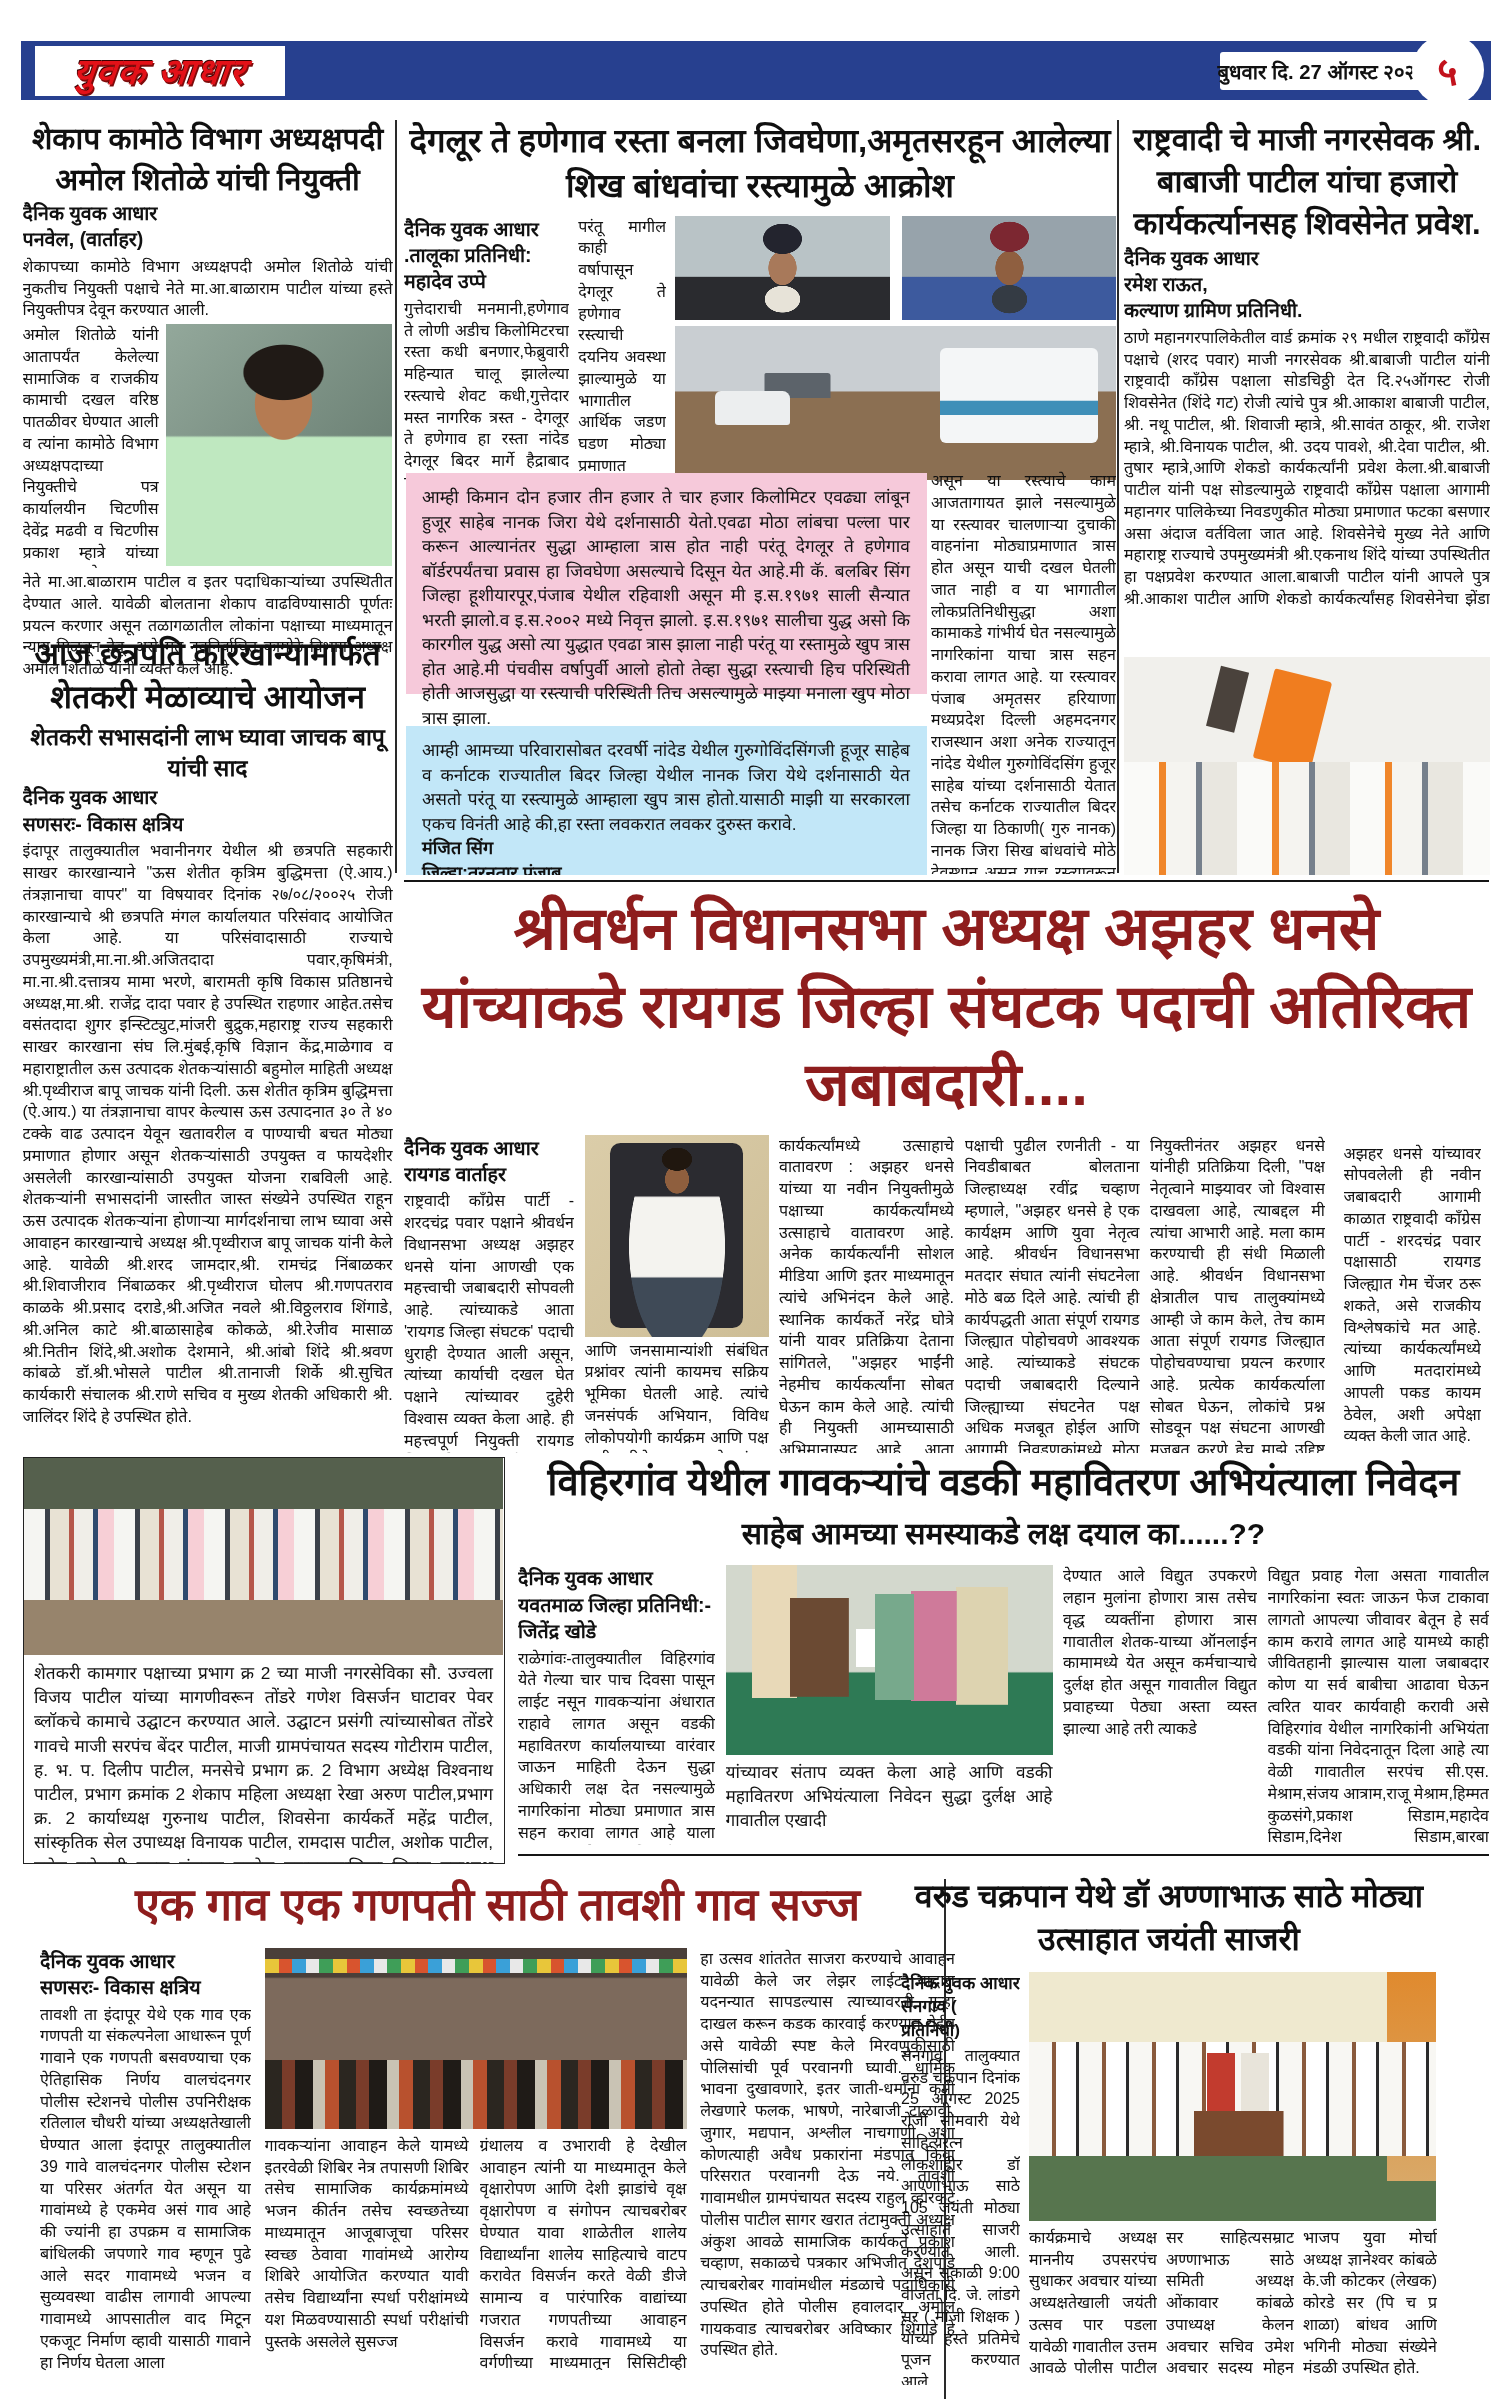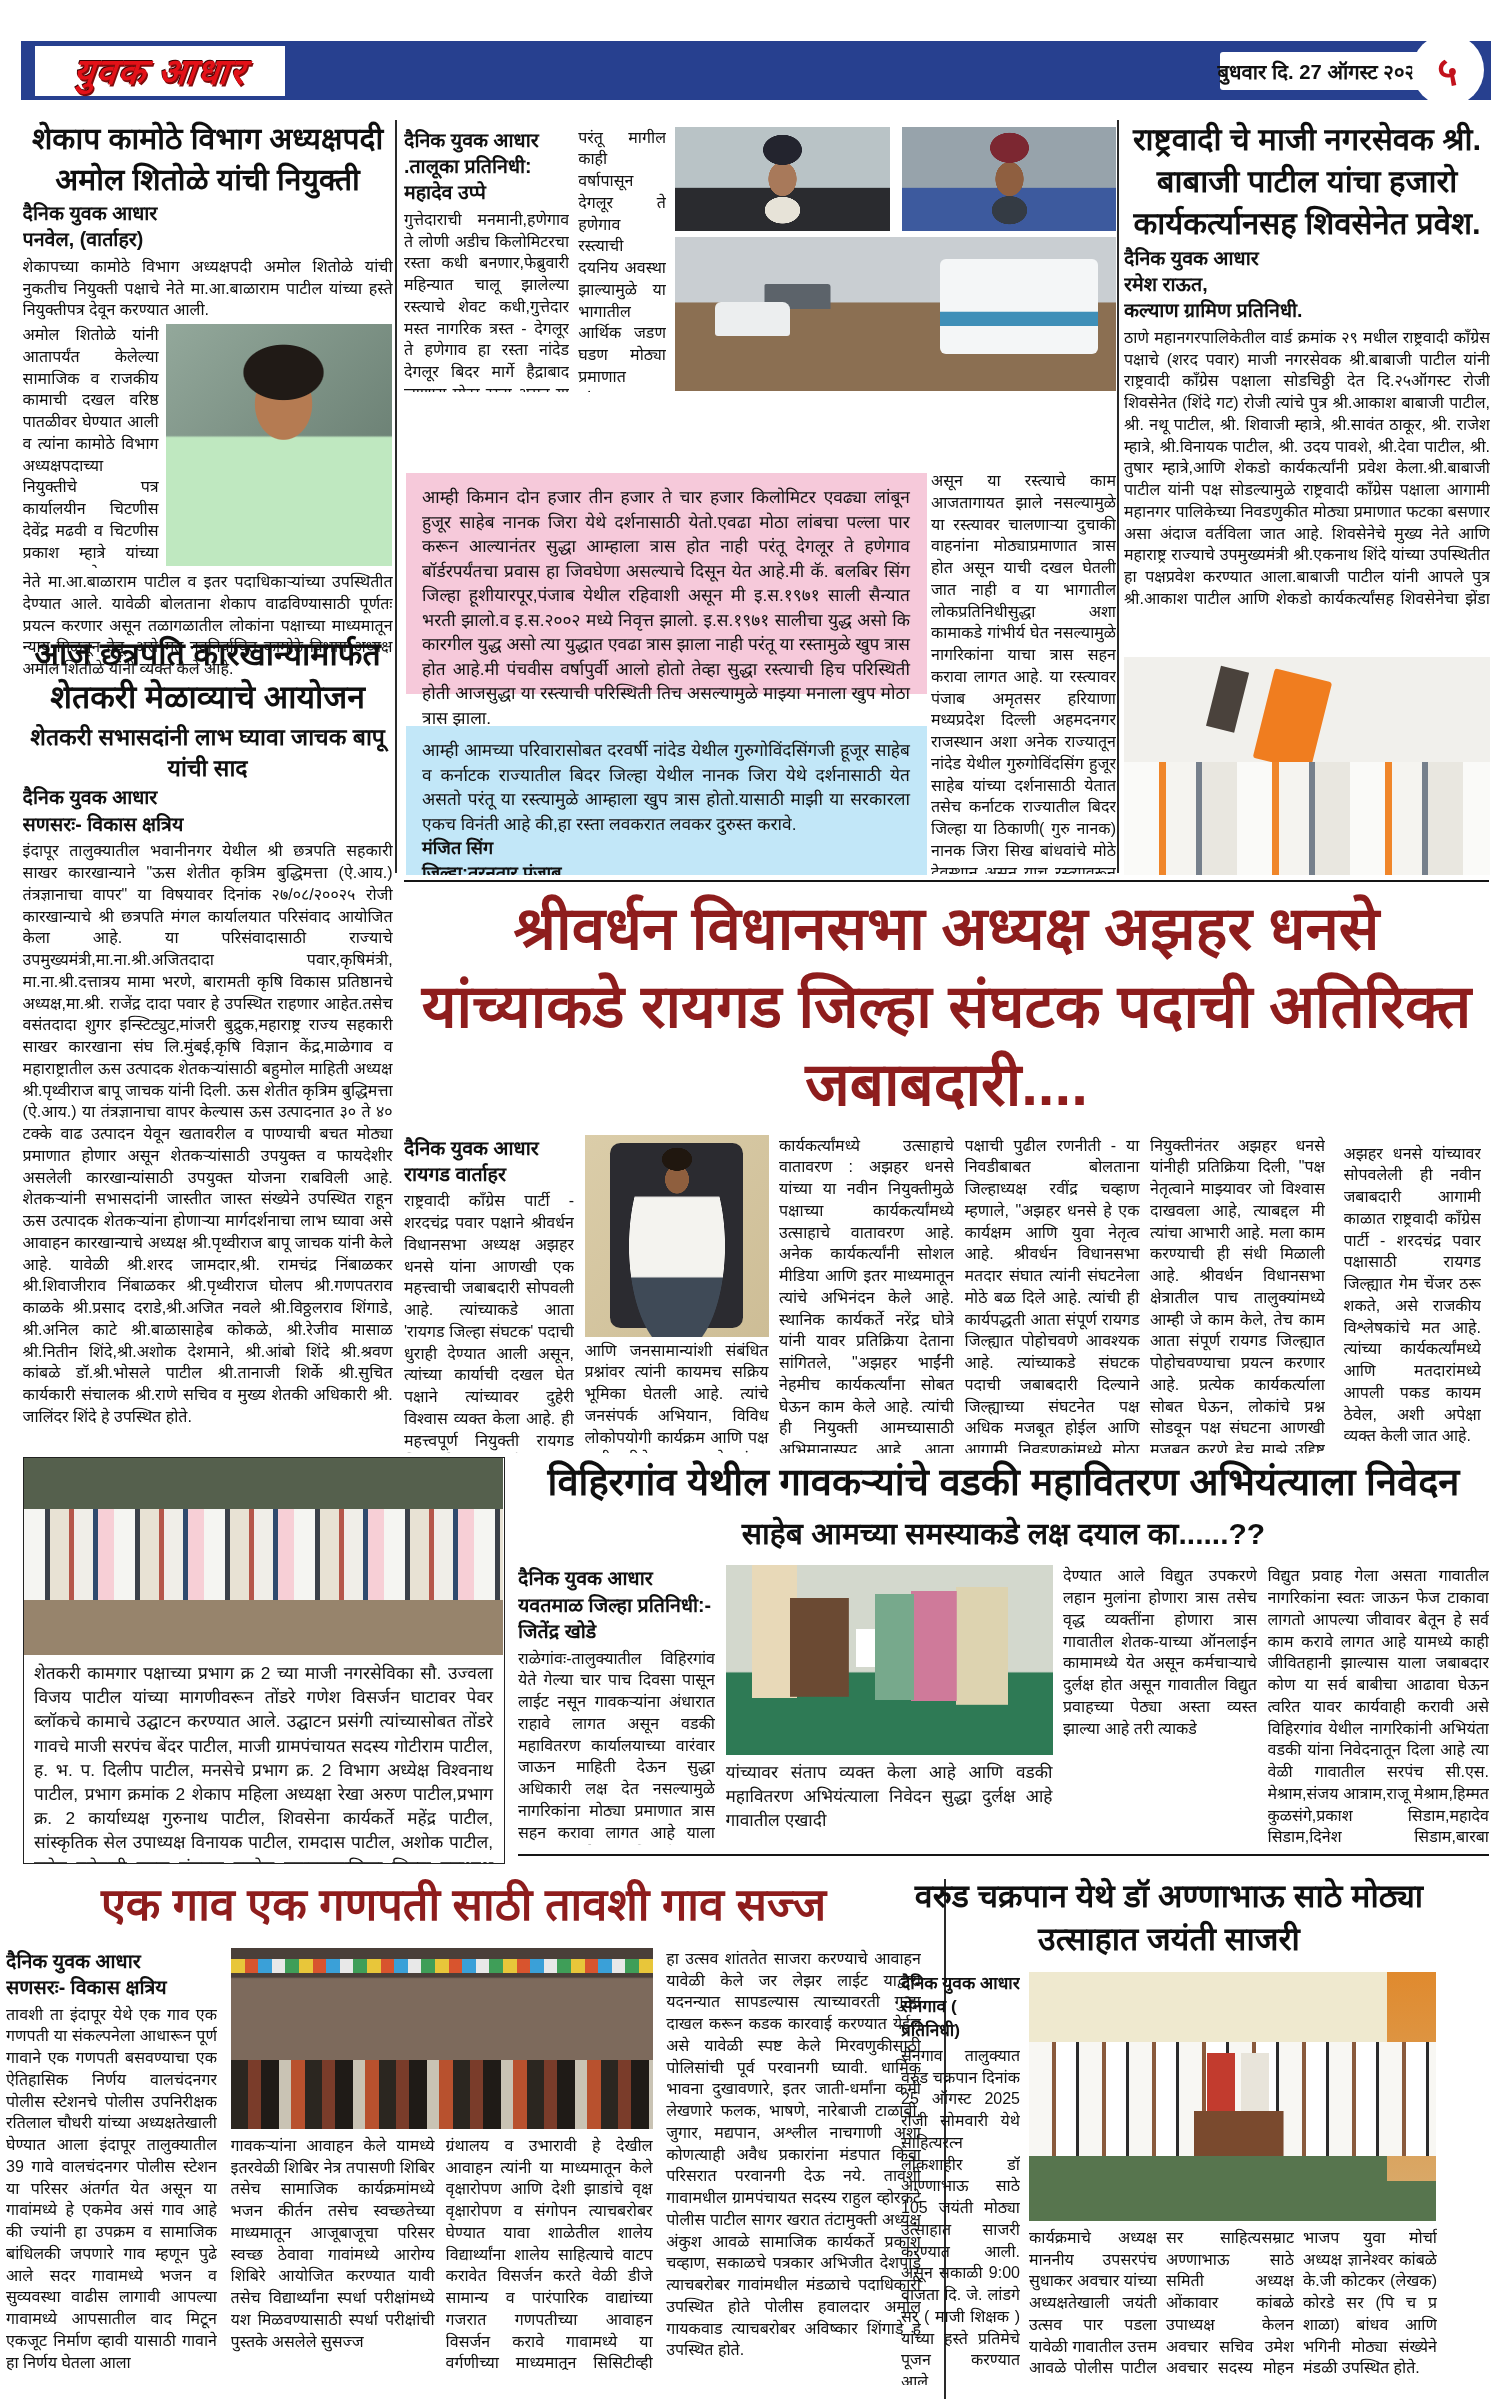--- a/index.html
+++ b/index.html
@@ -88,21 +88,21 @@
     linear-gradient(#c23b2e,#c23b2e) 47% 20%/7% 52% no-repeat,
     linear-gradient(#e8e4da,#e8e4da) 56% 20%/7% 52% no-repeat,
     repeating-linear-gradient(90deg,#f8f7f3 0 22.6px,#8a5a3c 22.6px 27px,#ffffff 27px 47px,#2b2b2b 47px 50px);}
   
   .art1{left:22.6px;top:119px;width:370px;height:756px;}
   .art2{left:404px;top:119px;width:712px;height:756px;}
   .art3{left:1124px;top:119px;width:366px;height:756px;}
   .art5{left:404px;top:890px;width:1085px;height:563px;}
   .leftbox{left:22.6px;top:1457px;width:482px;height:407px;border:1.5px solid #222;box-sizing:border-box;}
   .art7{left:518px;top:1457px;width:971px;height:393px;}
-  .art8{left:6px;top:1875px;width:915px;height:526px;}
+  .art8{left:40px;top:1875px;width:915px;height:526px;}
   .art9{left:901px;top:1875px;width:536px;height:526px;}
   .quote{box-sizing:border-box;padding:12px 16.6px;font-size:17.3px;line-height:1.42;text-align:justify;}
   .quote .sig{text-align:right;font-weight:700;font-size:18px;line-height:1.4;}
   .pinkbox{background:#f6c9da;}
   .bluebox{background:#c2e7f8;}
 </style>
 </head>
 <body>
 
 <header class="abs masthead-bar">
@@ -123,20 +123,21 @@
   <div style="display:flex;gap:7.5px;margin-top:3px;height:244px;">
     <p class="bodytxt col" style="width:136px;margin:0;">अमोल शितोळे यांनी आतापर्यंत केलेल्या सामाजिक व राजकीय कामाची दखल वरिष्ठ पातळीवर घेण्यात आली व त्यांना कामोठे विभाग अध्यक्षपदाच्या नियुक्तीचे पत्र कार्यालयीन चिटणीस देवेंद्र मढवी व चिटणीस प्रकाश म्हात्रे यांच्या माध्यमातून शेकाप</p>
     <div class="photo ph-amol"></div>
   </div>
   <p class="bodytxt">नेते मा.आ.बाळाराम पाटील व इतर पदाधिकाऱ्यांच्या उपस्थितीत देण्यात आले. यावेळी बोलताना शेकाप वाढविण्यासाठी पूर्णतः प्रयत्न करणार असून तळागळातील लोकांना पक्षाच्या माध्यमातून न्याय मिळवून देवू, असे मत नवनिर्वाचित कामोठे विभाग अध्यक्ष अमोल शितोळे यांनी व्यक्त केले आहे.</p>
 </section>
 
 <div class="abs vrule" style="left:395px;top:120px;height:753px;"></div>
 
 <section class="abs art2">
+  <h1 class="hl" style="font-size:33px;">देगलूर ते हणेगाव रस्ता बनला जिवघेणा,अमृतसरहून आलेल्या शिख बांधवांचा रस्त्यामुळे आक्रोश</h1>
   <div style="display:flex;gap:9px;margin-top:7.5px;height:265px;">
     <div class="col" style="width:173px;">
       <div class="byline">दैनिक युवक आधार</div>
       <div class="byline">.तालूका प्रतिनिधी: महादेव उप्पे</div>
       <p class="bodytxt">गुत्तेदाराची मनमानी,हणेगाव ते लोणी अडीच किलोमिटरचा रस्ता कधी बनणार,फेब्रुवारी महिन्यात चालू झालेल्या रस्त्याचे शेवट कधी,गुत्तेदार मस्त नागरिक त्रस्त - देगलूर ते हणेगाव हा रस्ता नांदेड देगलूर बिदर मार्गे हैद्राबाद जाणारा मोठा रस्ता असून या रस्त्यावर वाहनांची वर्दळ मोठ्या प्रमाणात असल्यामुळे या भागातील लोणी हणेगाव अशा गावातील नागरिकांनी व्यवसाय थाटून आपली उपजविका भागवण्यासाठी अहोरात्र परिश्रम घेत आहेत</p>
     </div>
     <p class="bodytxt col" style="width:92px;margin:0;">परंतू मागील काही वर्षापासून देगलूर ते हणेगाव रस्त्याची दयनिय अवस्था झाल्यामुळे या भागातील आर्थिक जडण घडण मोठ्या प्रमाणात खुंटला आहे,तसेच या भागातील नागरिकांना प्रवास करणे म्हणजे तारेवरची कसरत मुठीत घेऊन जगत आहेत.मागील फेब्रुवारी महिन्यात हणेगाव ते लोणी रस्त्याच्या कामाला सुरुवात केली</p>
     <div style="margin-left:auto;width:441px;">
       <div style="display:flex;gap:12px;">
         <div class="photo ph-sikh1"></div>

